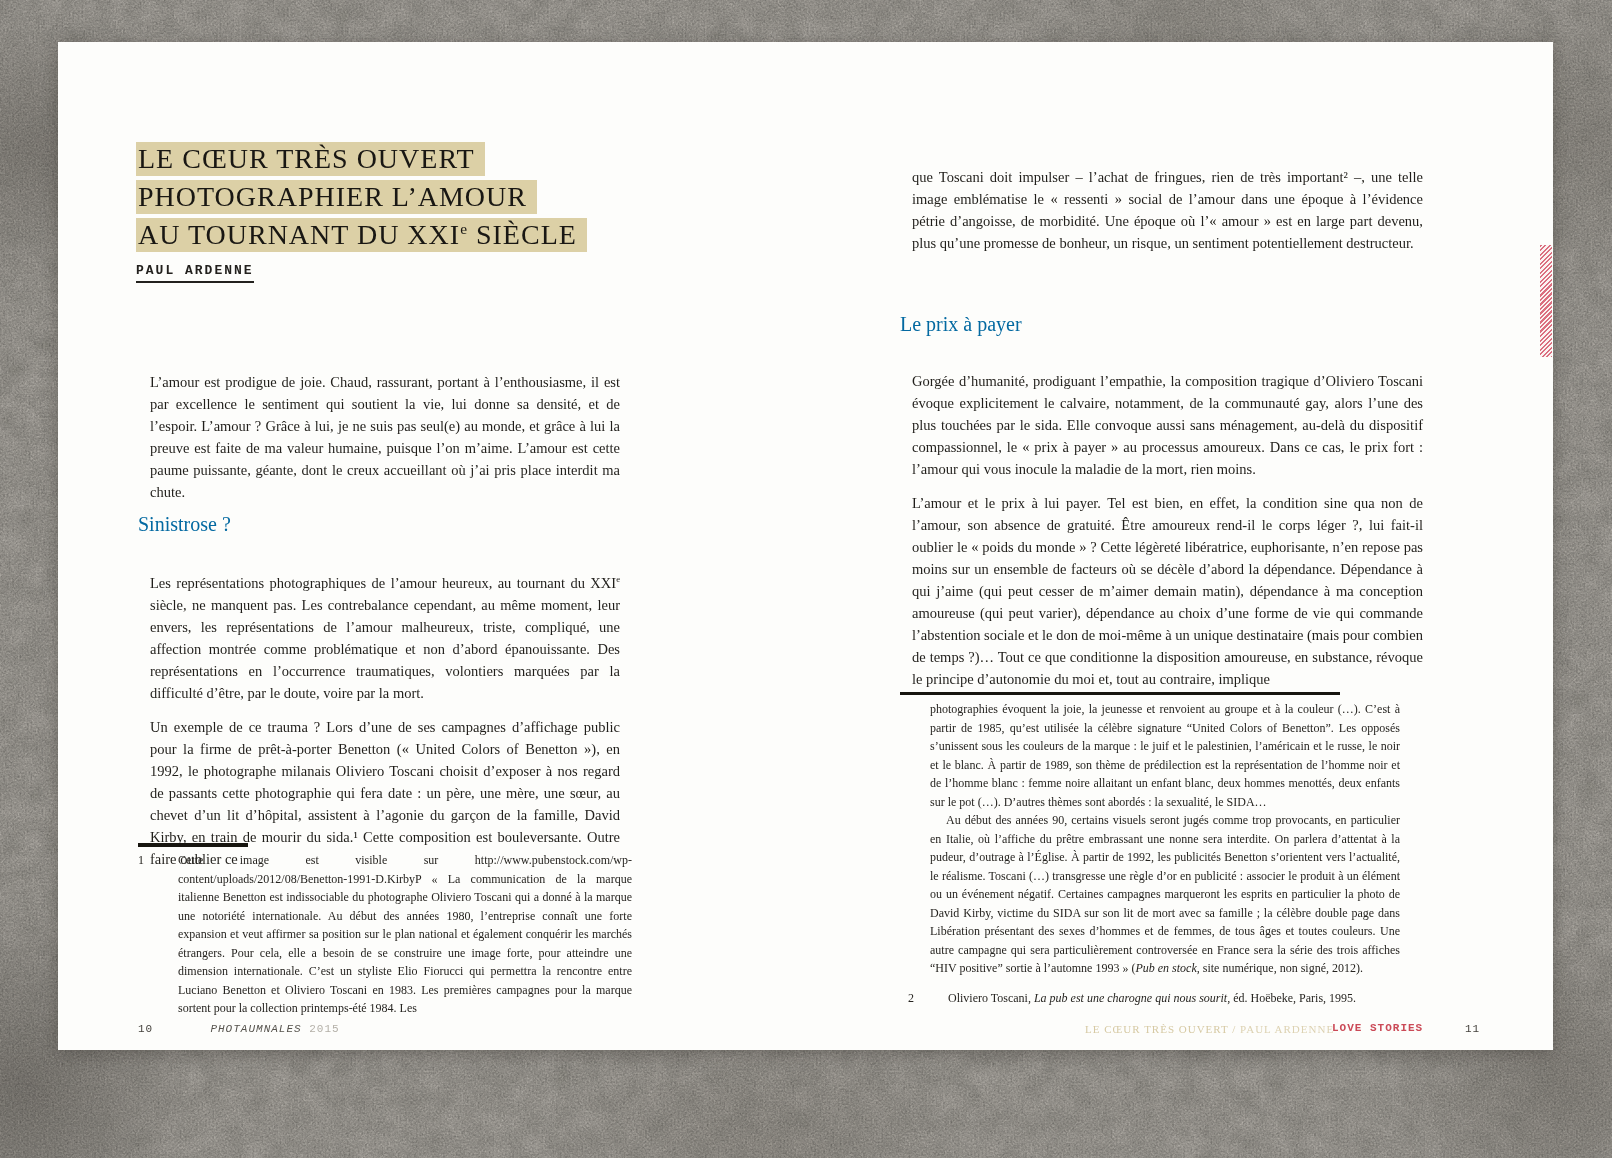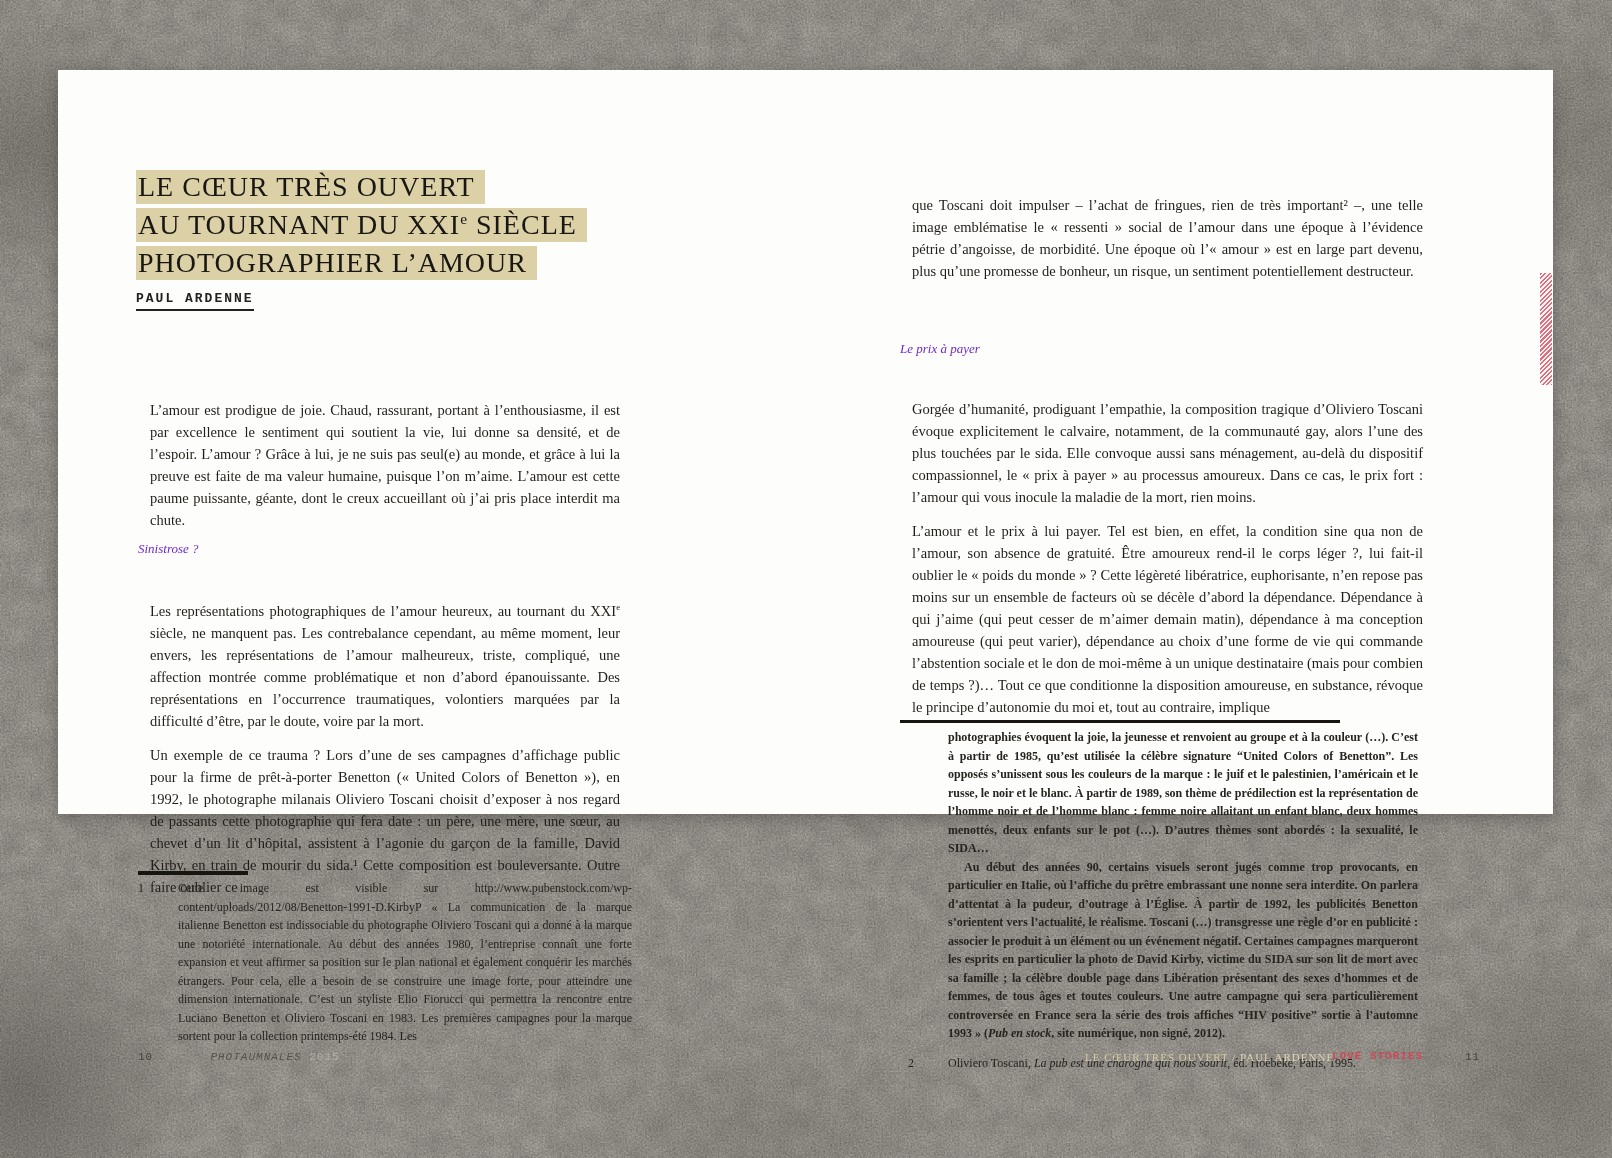--- a/index.html
+++ b/index.html
@@ -16,21 +16,21 @@
       radial-gradient(260px 200px at 30px 150px, rgba(90,85,78,.38), rgba(90,85,78,0) 70%),
       radial-gradient(300px 220px at 1590px 140px, rgba(110,105,96,.30), rgba(110,105,96,0) 70%),
       radial-gradient(240px 260px at 20px 1090px, rgba(70,66,60,.42), rgba(70,66,60,0) 72%),
       radial-gradient(300px 180px at 760px 1140px, rgba(120,114,105,.28), rgba(120,114,105,0) 70%),
       radial-gradient(240px 220px at 1560px 1080px, rgba(95,90,82,.34), rgba(95,90,82,0) 70%),
       radial-gradient(200px 140px at 1180px 20px, rgba(125,120,110,.25), rgba(125,120,110,0) 70%);
   }
   .grain{position:absolute;left:0;top:0;}
   
   .spread{
-    position:absolute;left:58px;top:70px;width:1495px;height:744px;
+    position:absolute;left:58px;top:42px;width:1495px;height:1008px;
     background:#fdfdfb;
     box-shadow:0 4px 16px rgba(40,38,34,.35);
   }
   .abs{position:absolute;}
   
   .title-block{left:78px;top:100px;}
   .title-line{display:table;margin:0 0 4px 0;padding:2px 10px 3px 2px;
     background:#dcd0a6;
     font-size:28px;line-height:29px;letter-spacing:1px;font-weight:400;
     color:#191713;white-space:nowrap;}
@@ -38,30 +38,30 @@
   
   .author{left:78px;top:221px;
     font-family:"Liberation Mono", monospace;font-size:13px;font-weight:700;
     letter-spacing:2px;color:#23211e;border-bottom:2px solid #23211e;
     padding-bottom:3px;display:inline-block;}
   
   .body-text{font-size:14.5px;line-height:22px;text-align:justify;color:#201e1a;}
   .body-text p{margin:12px;}
   .col-left-x{left:80px;width:494px;}
   .col-right-x{left:842px;width:535px;}
-  .sect-head{font-style:italic;font-size:13px;color:#6d28d9;}
+  .sect-head{font-size:20px;color:#0369a1;}
   sup.fn{font-size:0.6em;vertical-align:super;line-height:0;}
   
   .fnrule-left{left:80px;top:801px;width:110px;height:4px;background:#17150f;}
   .fnrule-right{left:842px;top:650px;width:440px;height:3px;background:#17150f;}
   .footnote{font-size:12px;line-height:18.5px;text-align:justify;color:#262420;}
   .fn-row{display:flex;}
   .fn-num{width:40px;flex:0 0 40px;}
   .fn-body{flex:1;}
-  .fn-cont{margin-left:40px;width:470px;font-weight:bold;}
+  .fn-cont{margin-left:22px;width:470px;}
   .fn-cont p{margin:0;}
   .fn-indent{text-indent:16px;}
   .footnote .it{font-style:italic;}
   
   .foot{font-family:"Liberation Mono", monospace;font-size:11px;letter-spacing:1px;white-space:nowrap;}
   .foot-pagenum{color:#44413c;}
   .foot-brand{color:#55524c;font-style:italic;}
   .foot-year{color:#b3afa7;}
   .foot-article{color:#d6c9a3;}
   .foot-author{color:#ddd2b2;}
@@ -90,26 +90,26 @@
   <rect width="100%" height="100%" filter="url(#gfine)" opacity="0.38"></rect>
 </svg>
 
 <div class="spread">
 
   <div class="abs title-block">
     <div class="title-line">
         <span>LE CŒUR TRÈS OUVERT</span>
       </div>
     <div class="title-line">
+        <span>PHOTOGRAPHIER L’AMOUR</span>
+      </div>
+    <div class="title-line">
         <span>AU TOURNANT DU XXI</span>
         <sup>e</sup>
         <span> SIÈCLE</span>
-      </div>
-    <div class="title-line">
-        <span>PHOTOGRAPHIER L’AMOUR</span>
       </div>
   </div>
 
   <div class="abs author">PAUL ARDENNE</div>
 
   <div class="abs body-text col-left-x" style="top:317px;">
     <p>L’amour est prodigue de joie. Chaud, rassurant, portant à l’enthousiasme, il est par excellence le sentiment qui soutient la vie, lui donne sa densité, et de l’espoir. L’amour ? Grâce à lui, je ne suis pas seul(e) au monde, et grâce à lui la preuve est faite de ma valeur humaine, puisque l’on m’aime. L’amour est cette paume puissante, géante, dont le creux accueillant où j’ai pris place interdit ma chute.</p>
   </div>
 
   <div class="abs sect-head" style="left:80px;top:471px;">Sinistrose ?</div>

